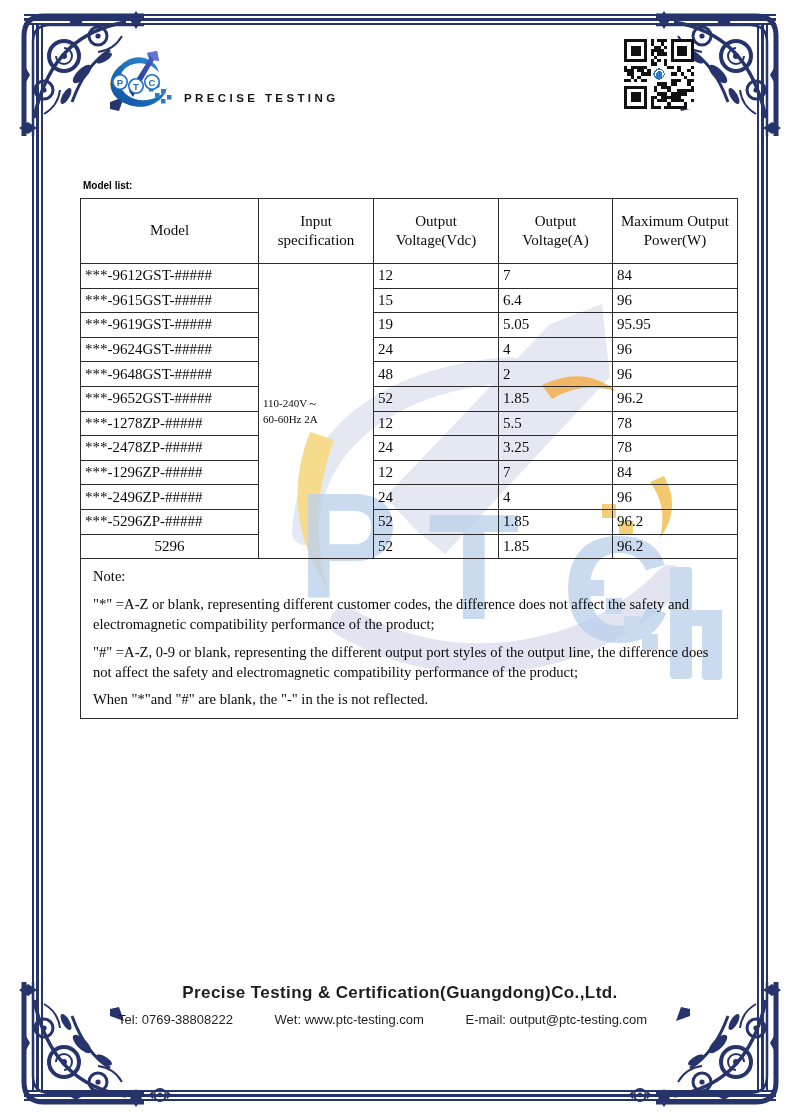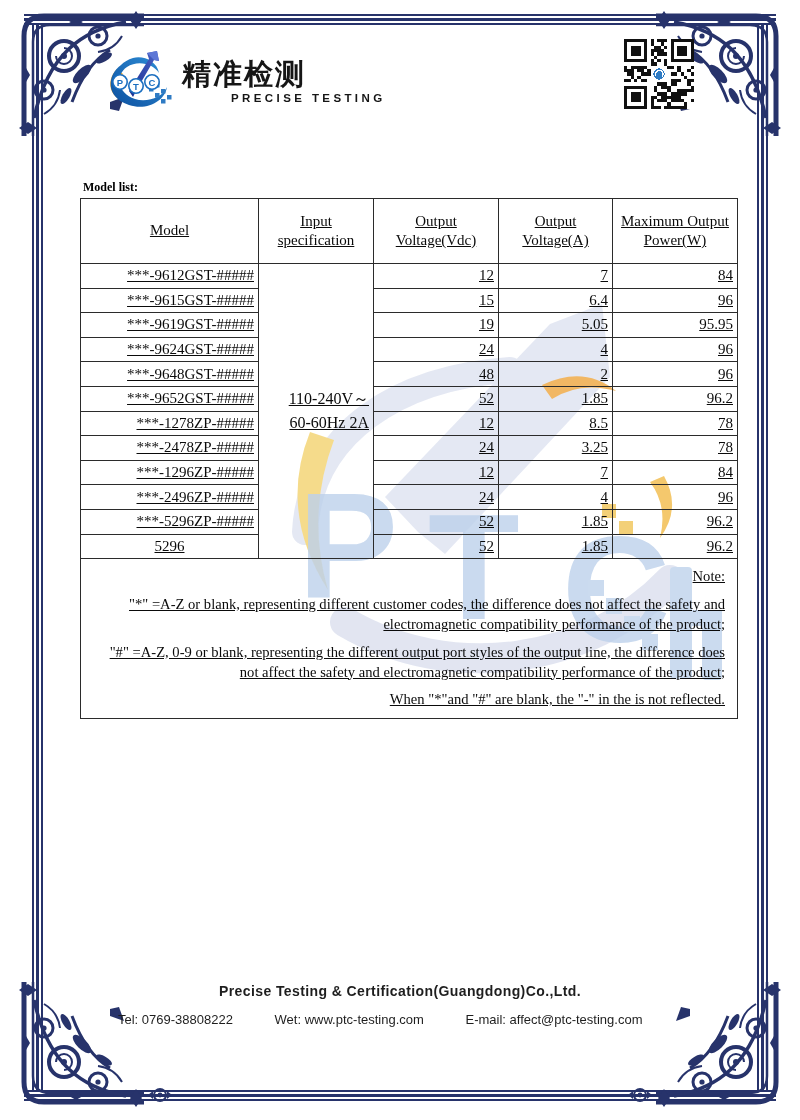--- a/index.html
+++ b/index.html
@@ -25,48 +25,48 @@
   
   .logo-emblem{position:absolute;left:103px;top:45px;width:76px;height:70px;}
   .logo-cn{
     position:absolute;left:182px;top:55px;
     font-family:"DejaVu Sans","Liberation Sans",sans-serif;
     font-size:29px;font-weight:bold;color:#161616;letter-spacing:2px;white-space:nowrap;
   }
   .logo-en{
     position:absolute;left:184px;top:92px;
     font-family:"Liberation Sans",sans-serif;
-    font-size:11.5px;font-weight:bold;letter-spacing:3.4px;color:#161616;white-space:nowrap;margin-left:47px;
+    font-size:11.5px;font-weight:bold;letter-spacing:3.4px;color:#161616;white-space:nowrap;
   }
   .qr{position:absolute;left:624px;top:39px;width:70px;height:70px;}
   
   .watermark{position:absolute;left:250px;top:282px;width:510px;height:430px;pointer-events:none;z-index:0;}
   
   .model-list-label{
     position:absolute;left:83px;top:180px;
-    font-family:Liberation Serif, serif;font-size:12px;font-weight:bold;color:#000;z-index:2;
+    font-family:Liberation Sans, sans-serif;font-size:10px;font-weight:bold;color:#000;z-index:2;
   }
   table.spec{
     position:absolute;left:80px;top:198px;width:657px;
     border-collapse:collapse;table-layout:fixed;z-index:1;
-    font-size:15px;color:#0a0a0a;background:transparent;text-decoration:underline;
+    font-size:15px;color:#0a0a0a;background:transparent;
   }
   table.spec th,table.spec td{border:1px solid #2b2b2b;padding:0 4px;background:transparent;}
   table.spec{border:1.5px solid #2b2b2b;}
   table.spec th{font-weight:normal;text-align:center;height:60px;line-height:1.3;padding:2px 6px;}
-  table.spec td{height:23.6px;text-align:right;}
+  table.spec td{height:23.6px;text-align:left;}
   td.model{text-align:left;padding-left:9px;}
   td.model.center{text-align:center;padding-left:4px;}
-  td.inputspec{vertical-align:middle;text-align:center;line-height:1.5;font-size:16px;}
+  td.inputspec{vertical-align:middle;text-align:center;line-height:1.5;font-size:11px;}
   td.note-cell{height:auto;text-align:left;vertical-align:top;padding:1px 8px 6px 8px;font-size:14.6px;line-height:1.36;}
   .note-line{margin:8px;}
   
   .footer-company{
     position:absolute;left:0;right:0;top:983px;text-align:center;
-    font-family:"Liberation Sans",sans-serif;font-size:14px;font-weight:bold;color:#1e1e1e;letter-spacing:0.4px;
+    font-family:"Liberation Sans",sans-serif;font-size:17px;font-weight:bold;color:#1e1e1e;letter-spacing:0.4px;
   }
   .footer-contact{
     position:absolute;left:118px;top:1012px;width:600px;
     font-family:"Liberation Sans",sans-serif;font-size:13px;color:#1e1e1e;white-space:nowrap;
   }
   .footer-contact .seg{margin-right:38px;}
   .footer-contact .seg:last-child{margin-right:0;}
   .footer-address{
     position:absolute;left:118px;top:1030px;
     font-family:"Liberation Sans",sans-serif;font-size:13px;color:#1e1e1e;white-space:nowrap;
@@ -172,21 +172,20 @@
 
     <g font-family="Liberation Sans, sans-serif" font-size="9.5" font-weight="bold" text-anchor="middle">
       <circle cx="17" cy="37" r="7.2" fill="#fff" stroke="#1b6fc0" stroke-width="1.6"></circle>
       <circle cx="33" cy="41" r="7.2" fill="#fff" stroke="#1b6fc0" stroke-width="1.6"></circle>
       <circle cx="49" cy="37" r="7.2" fill="#fff" stroke="#1b6fc0" stroke-width="1.6"></circle>
       <text x="17" y="40.5" fill="#1b6fc0">P</text>
       <text x="33" y="44.5" fill="#1b6fc0">T</text>
       <text x="49" y="40.5" fill="#1b6fc0">C</text>
     </g>
   </svg>
-  <div class="logo-cn">精准检测</div>
   <div class="logo-en">PRECISE TESTING</div>
 
   <svg class="qr" id="qr-svg" viewBox="0 0 21 21" shape-rendering="crispEdges">
       <rect x="0" y="0" width="21" height="21" fill="#ffffff"></rect>
       <rect x="8" y="0" width="1" height="1" fill="#111"></rect>
       <rect x="10" y="0" width="1" height="1" fill="#111"></rect>
       <rect x="11" y="0" width="1" height="1" fill="#111"></rect>
       <rect x="12" y="0" width="1" height="1" fill="#111"></rect>
       <rect x="8" y="1" width="1" height="1" fill="#111"></rect>
       <rect x="11" y="1" width="1" height="1" fill="#111"></rect>
@@ -402,21 +401,21 @@
         </tr>
         <tr>
           <td class="model">***-9652GST-#####</td>
           <td>52</td>
           <td>1.85</td>
           <td>96.2</td>
         </tr>
         <tr>
           <td class="model">***-1278ZP-#####</td>
           <td>12</td>
-          <td>8.5</td>
+          <td>5.5</td>
           <td>78</td>
         </tr>
         <tr>
           <td class="model">***-2478ZP-#####</td>
           <td>24</td>
           <td>3.25</td>
           <td>78</td>
         </tr>
         <tr>
           <td class="model">***-1296ZP-#####</td>
@@ -452,16 +451,16 @@
           <p class="note-line">When "*"and "#" are blank, the "-" in the  is not reflected.</p>
         </td>
       </tr>
     </tbody>
   </table>
 
   <div class="footer-company">Precise Testing &amp; Certification(Guangdong)Co.,Ltd.</div>
   <div class="footer-contact">
     <span class="seg">Tel: 0769-38808222</span>
     <span class="seg">Wet: www.ptc-testing.com</span>
-    <span class="seg">E-mail: affect@ptc-testing.com</span>
+    <span class="seg">E-mail: output@ptc-testing.com</span>
   </div>
 
 </div>
 
 </body></html>

